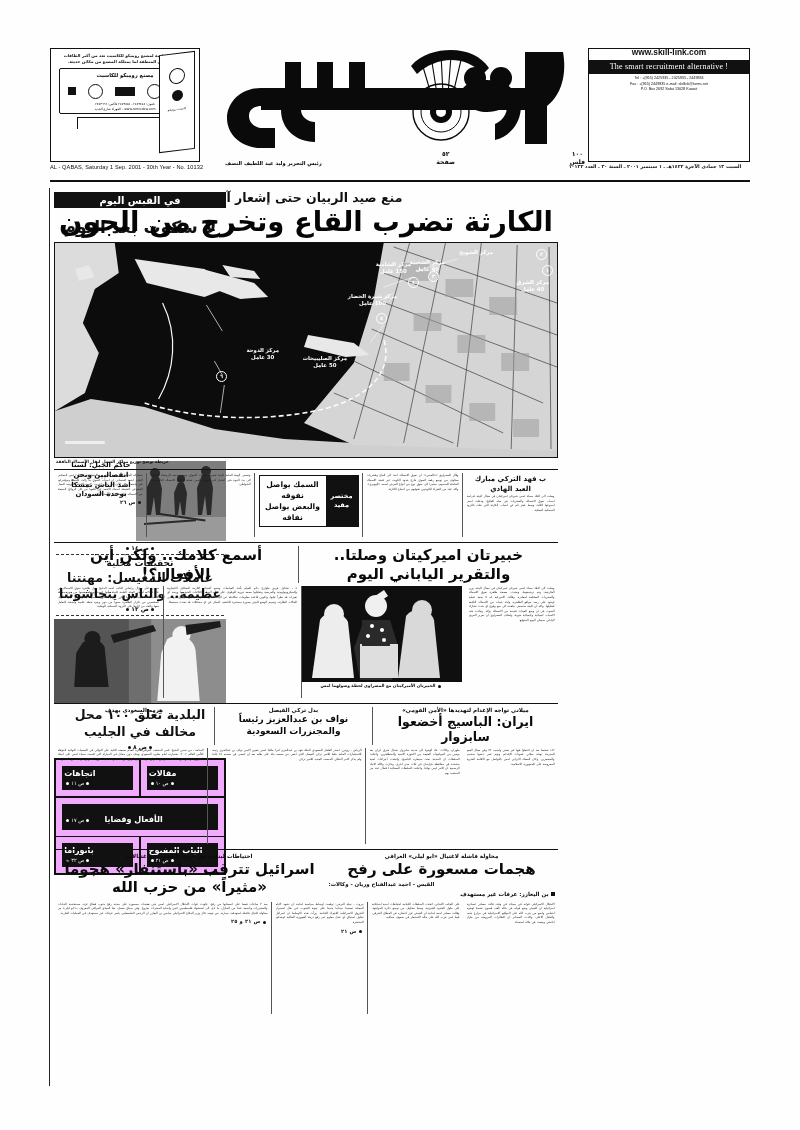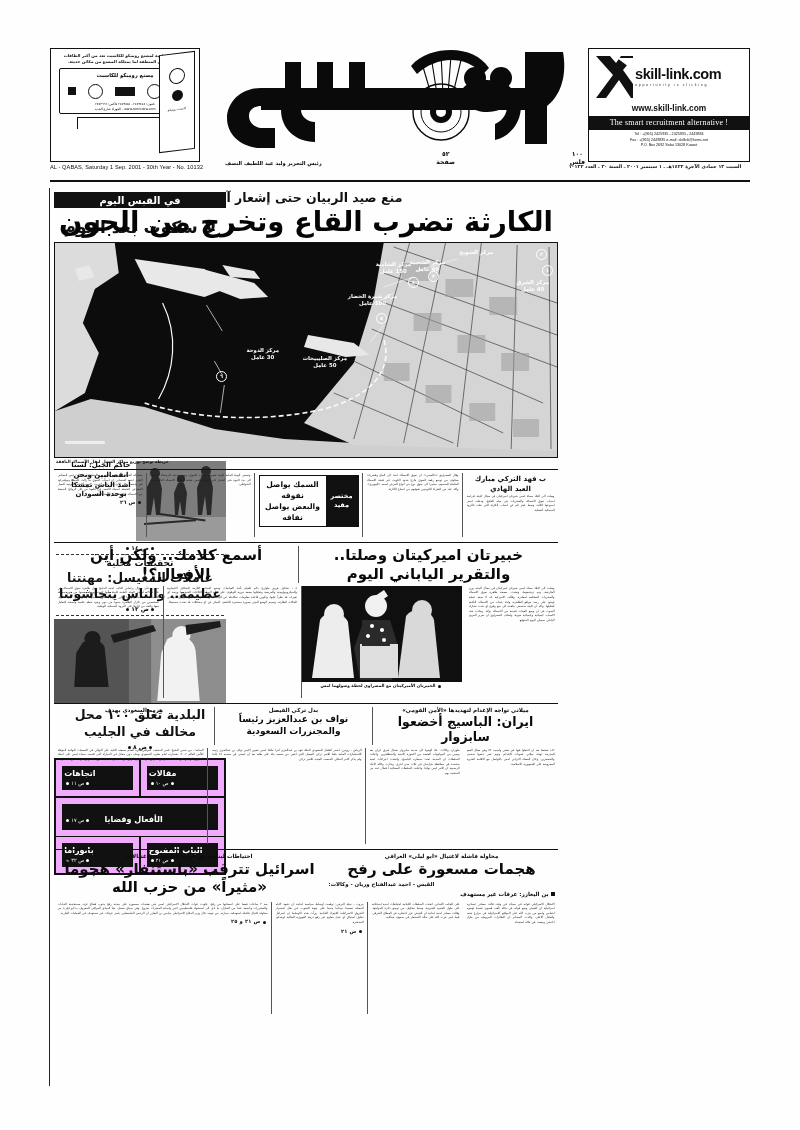--- a/index.html
+++ b/index.html
@@ -335,32 +335,20 @@
         </div>
         <div class="logo-pages">
           <div>٥٢</div>
           <div>صفحة</div>
         </div>
         <div class="logo-editor">رئيس التحرير وليد عبد اللطيف النصف</div>
       </div>
     </div>
 
     <div class="sl-ad">
-      <div class="sl-top">
-        <div class="sl-x">
-          <svg viewBox="0 0 42 46" width="42" height="46">
-            <path d="M3,2 L20,21 L3,44 L13,44 L26,26 L38,44 L40,44 L40,30 L30,16 L40,4 L40,2 L28,2 L23,9 L17,2 Z" fill="#111"></path>
-            <path d="M24,4 L40,4 L40,16 Z" fill="#fff"></path>
-          </svg>
-        </div>
-        <div style="flex:1;">
-          <div class="sl-name">skill-link.com</div>
-          <div class="sl-tag">opportunity is clicking</div>
-        </div>
-      </div>
       <div class="sl-url">www.skill-link.com</div>
       <div class="sl-slogan">The smart recruitment alternative !</div>
       <div class="sl-contact">
         <div>Tel : +(965) 2425935 - 2425935 - 2449834</div>
         <div>Fax : +(965) 2449835      e-mail: skillink@kems.net</div>
         <div>P.O. Box 2692 Safat 13028 Kuwait</div>
       </div>
     </div>
 
     <div class="ar-dateline">السبت ١٣ جمادى الآخرة ١٤٢٢هـ ـ ١ سبتمبر ٢٠٠١ ـ السنة ٣٠ ـ العدد ١٠١٣٢</div>

